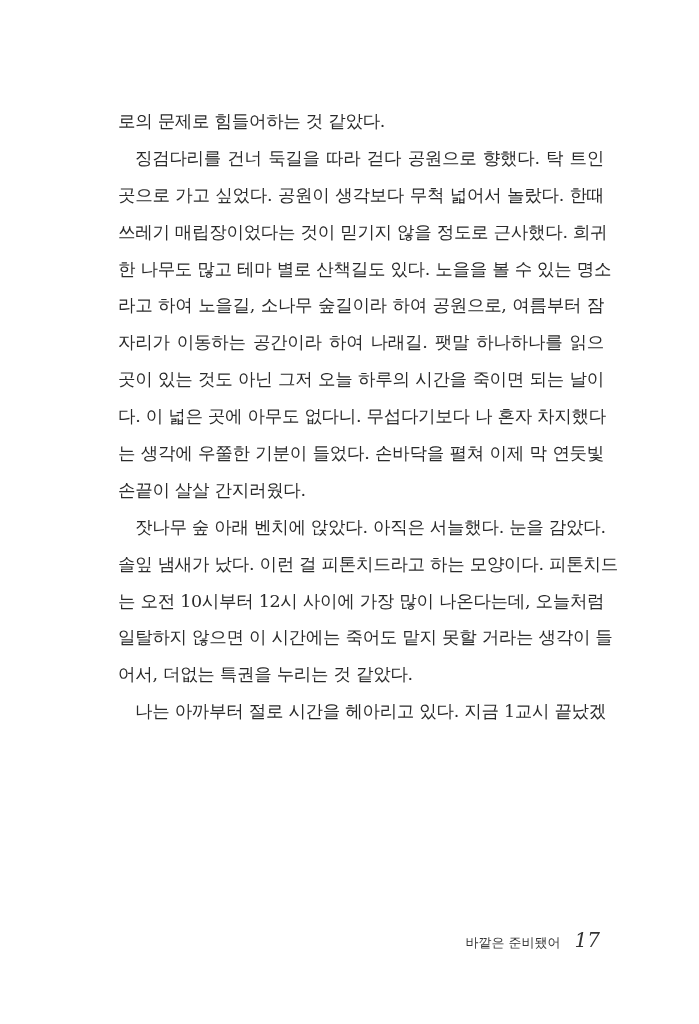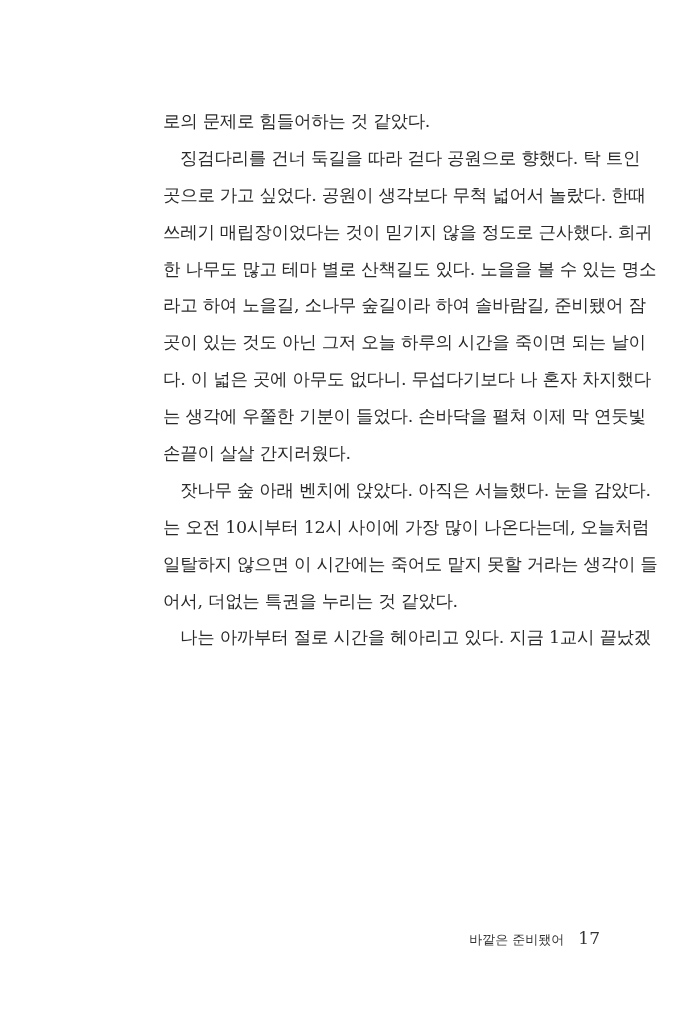--- a/index.html
+++ b/index.html
@@ -29,21 +29,20 @@
       width: 486px;
     }
     .line {
       height: 36.9px;
       line-height: 36.9px;
       font-size: 17.5px;
       white-space: nowrap;
       letter-spacing: -0.3px;
       text-align: justify;
       text-align-last: justify;
-      margin-left: 45px;
     }
     .line.last {
       text-align-last: left;
     }
     .line.indent {
       padding-left: 17px;
     }
     .footer {
       position: absolute;
       top: 928px;
@@ -52,42 +51,45 @@
       color: #333;
       display: flex;
       align-items: baseline;
       gap: 14px;
       margin-left: 12px;
     }
     .footer .title {
       font-size: 13px;
     }
     .footer .page-num {
-      font-size: 17px;
+      font-size: 20px;
+      font-style: italic;
     }
   </style>
 </head>
 <body>
 
 <div class="page">
   <div class="body-text">
 
     <div class="line last">로의 문제로 힘들어하는 것 같았다.</div>
 
     <div class="line indent">징검다리를 건너 둑길을 따라 걷다 공원으로 향했다. 탁 트인</div>
     <div class="line">곳으로 가고 싶었다. 공원이 생각보다 무척 넓어서 놀랐다. 한때</div>
     <div class="line">쓰레기 매립장이었다는 것이 믿기지 않을 정도로 근사했다. 희귀</div>
     <div class="line">한 나무도 많고 테마 별로 산책길도 있다. 노을을 볼 수 있는 명소</div>
-    <div class="line">라고 하여 노을길, 소나무 숲길이라 하여 솔바람길, 준비됐어 잠</div>
+    <div class="line">라고 하여 노을길, 소나무 숲길이라 하여 공원으로, 여름부터 잠</div>
+    <div class="line">자리가 이동하는 공간이라 하여 나래길. 팻말 하나하나를 읽으</div>
     <div class="line">곳이 있는 것도 아닌 그저 오늘 하루의 시간을 죽이면 되는 날이</div>
     <div class="line">다. 이 넓은 곳에 아무도 없다니. 무섭다기보다 나 혼자 차지했다</div>
     <div class="line">는 생각에 우쭐한 기분이 들었다. 손바닥을 펼쳐 이제 막 연둣빛</div>
     <div class="line last">손끝이 살살 간지러웠다.</div>
 
     <div class="line indent">잣나무 숲 아래 벤치에 앉았다. 아직은 서늘했다. 눈을 감았다.</div>
+    <div class="line">솔잎 냄새가 났다. 이런 걸 피톤치드라고 하는 모양이다. 피톤치드</div>
     <div class="line">는 오전 10시부터 12시 사이에 가장 많이 나온다는데, 오늘처럼</div>
     <div class="line">일탈하지 않으면 이 시간에는 죽어도 맡지 못할 거라는 생각이 들</div>
     <div class="line last">어서, 더없는 특권을 누리는 것 같았다.</div>
 
     <div class="line indent">나는 아까부터 절로 시간을 헤아리고 있다. 지금 1교시 끝났겠</div>
   </div>
 
   <div class="footer">
     <span class="title">바깥은 준비됐어</span>
     <span class="page-num">17</span>

